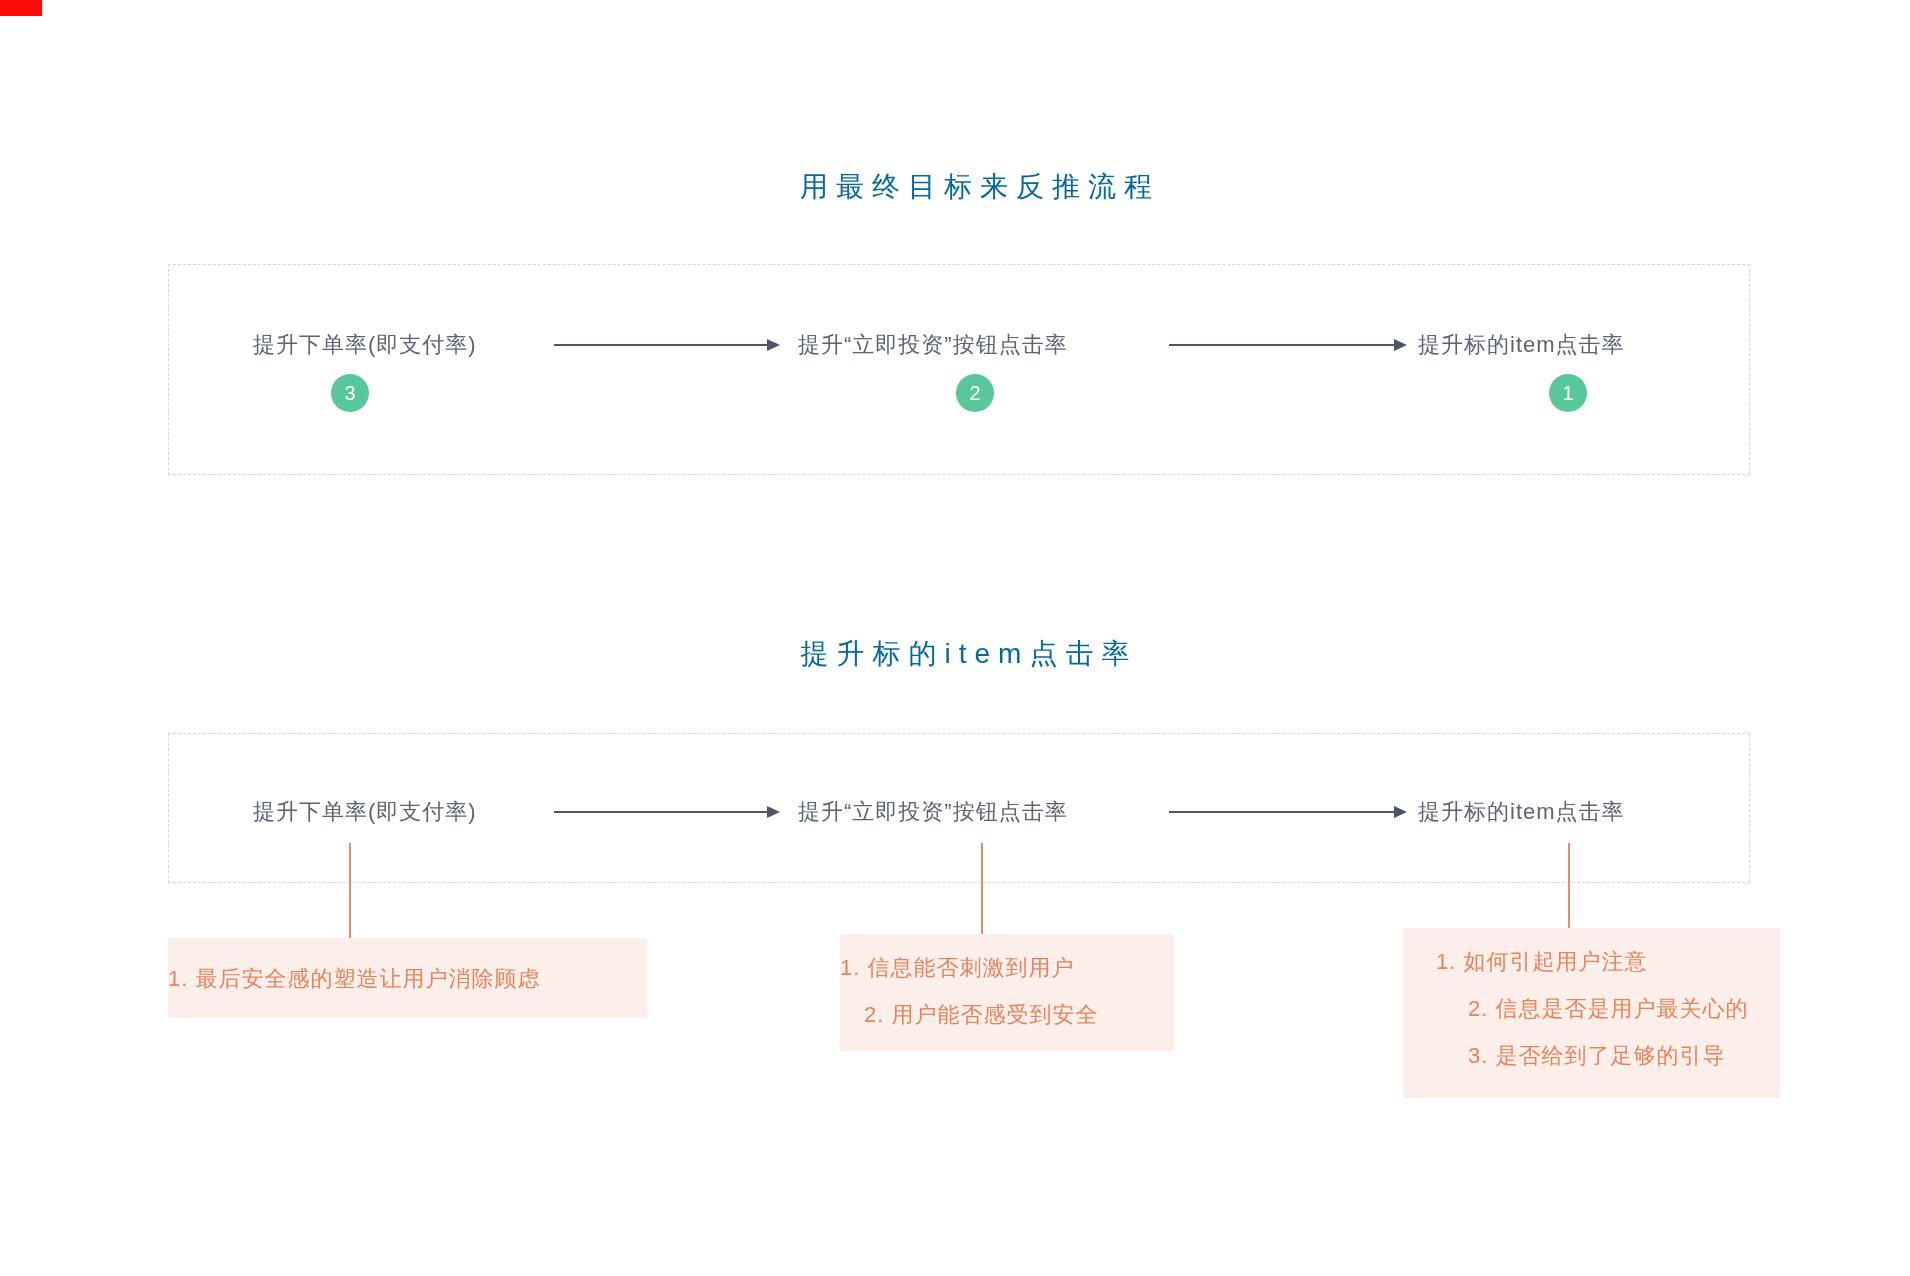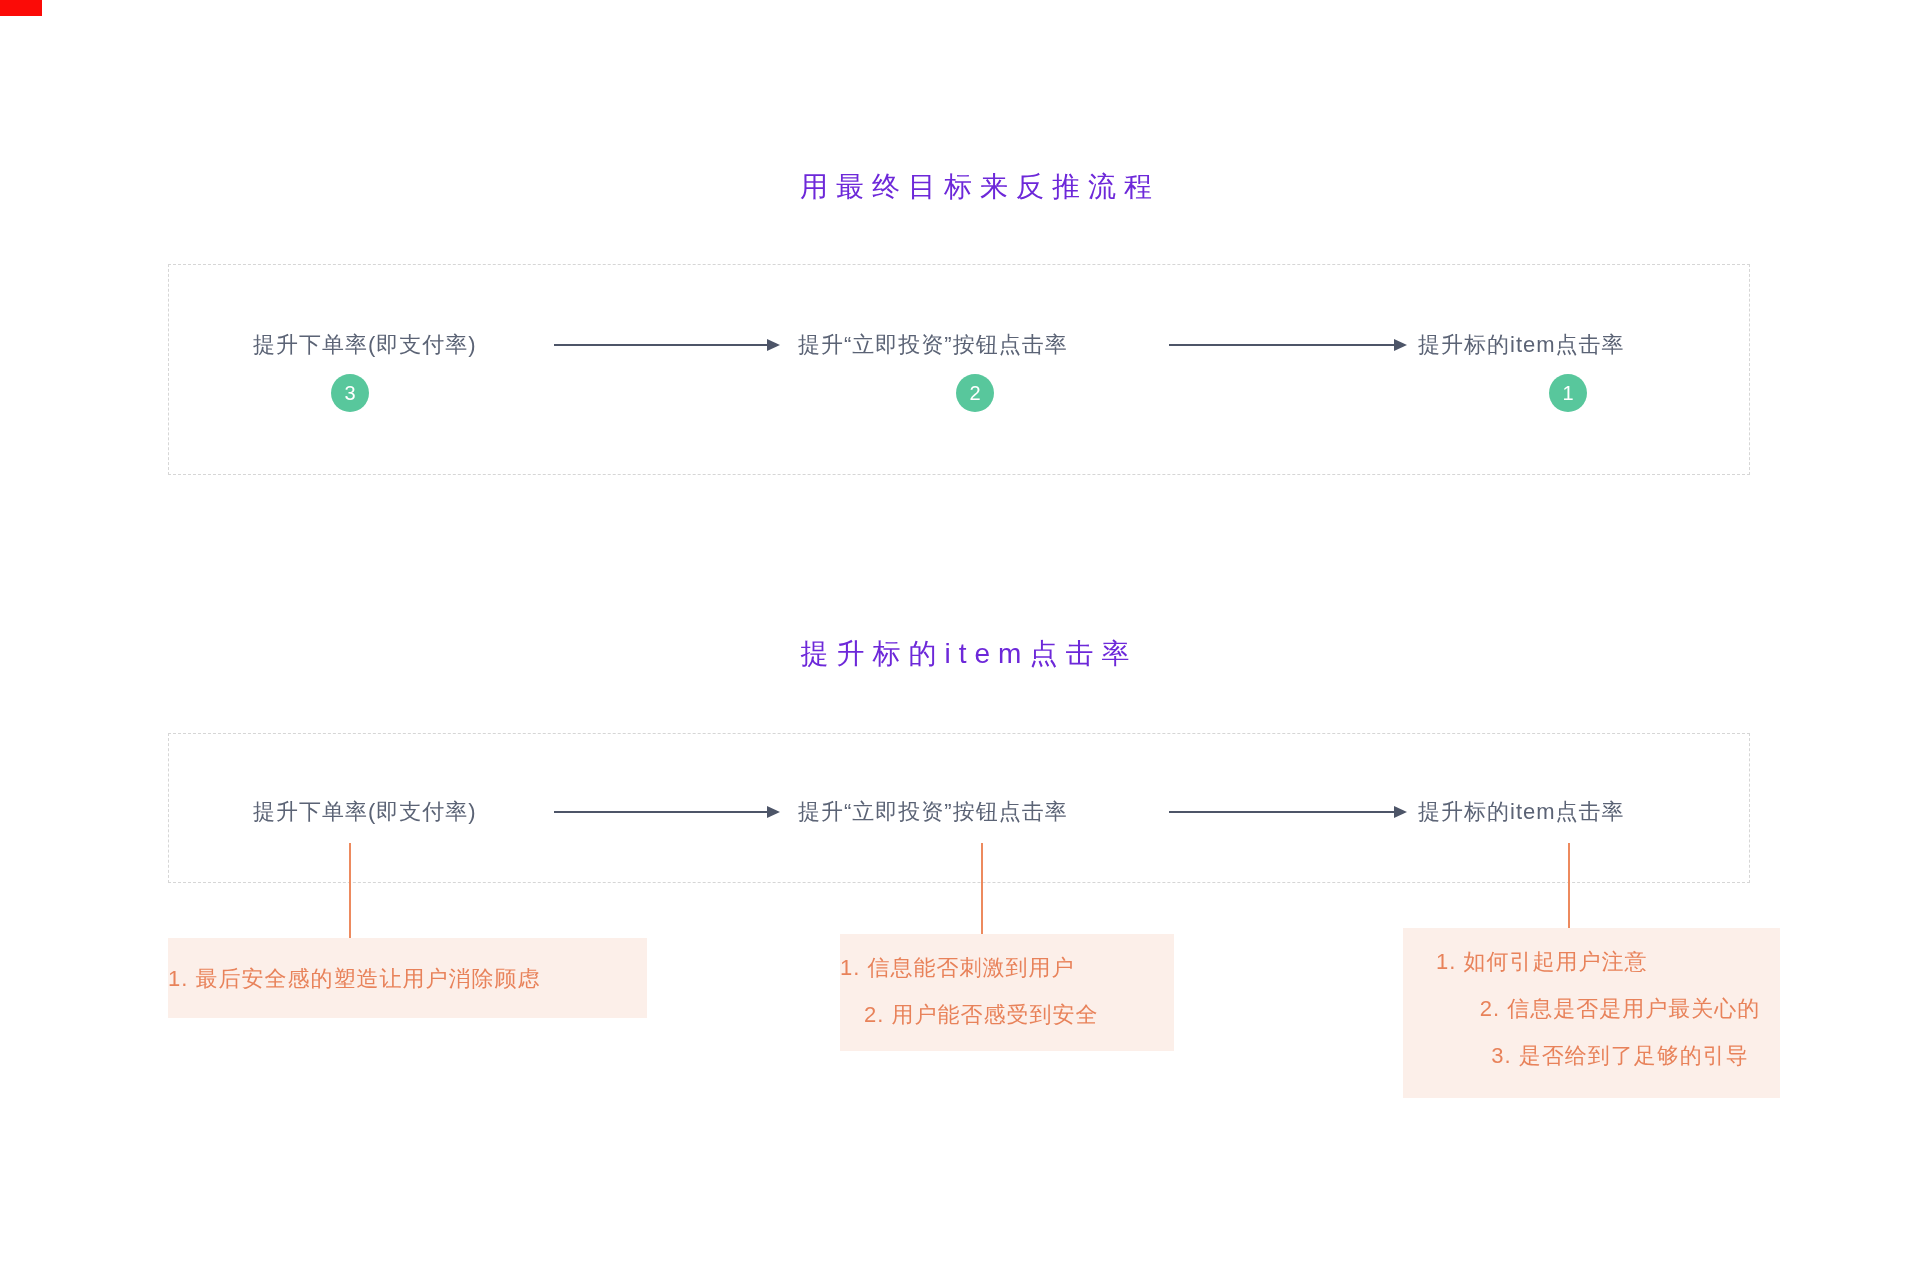--- a/index.html
+++ b/index.html
@@ -8,21 +8,21 @@
     width:1910px;height:1276px;position:relative;overflow:hidden;
   }
   .canvas{position:absolute;inset:0;}
 
   
   .red-corner{position:absolute;left:0;top:0;width:42px;height:16px;background:#fb0b07;}
 
   
   .title{
     position:absolute;transform:translateX(-50%);
-    font-size:28px;font-weight:500;color:#6d28d9;letter-spacing:8px;
+    font-size:28px;font-weight:500;color:#0369a1;letter-spacing:8px;
     white-space:nowrap;margin:0;
   }
   .t1{left:980px;top:168px;}
   .t2{left:969px;top:635px;}
 
   
   .dashed-box{position:absolute;border:1px dashed #d6d6d6;background:transparent;}
   .box1{left:168px;top:264px;width:1580px;height:209px;}
   .box2{left:168px;top:733px;width:1580px;height:148px;}
 
@@ -53,21 +53,21 @@
   
   .note{
     position:absolute;background:#fcefe9;color:#e8825a;
     font-size:22px;letter-spacing:1px;white-space:nowrap;
   }
   .note-line{height:47px;line-height:47px;}
   .note1{left:168px;top:938px;width:479px;height:80px;display:flex;align-items:center;box-sizing:border-box;}
   .note2{left:840px;top:934px;width:334px;height:117px;padding:10px 0 0 0;box-sizing:border-box;}
   .note3{left:1403px;top:928px;width:377px;height:170px;padding:10px 0 0 33px;box-sizing:border-box;}
   .indent8{margin-left:24px;}
-  .indent22{margin-left:24px;text-align:center;}
+  .indent22{margin-left:32px;}
 </style>
 </head>
 <body>
 
 <div class="canvas">
 
   <div class="red-corner"></div>
 
   <h2 class="title t1">用最终目标来反推流程</h2>
 

